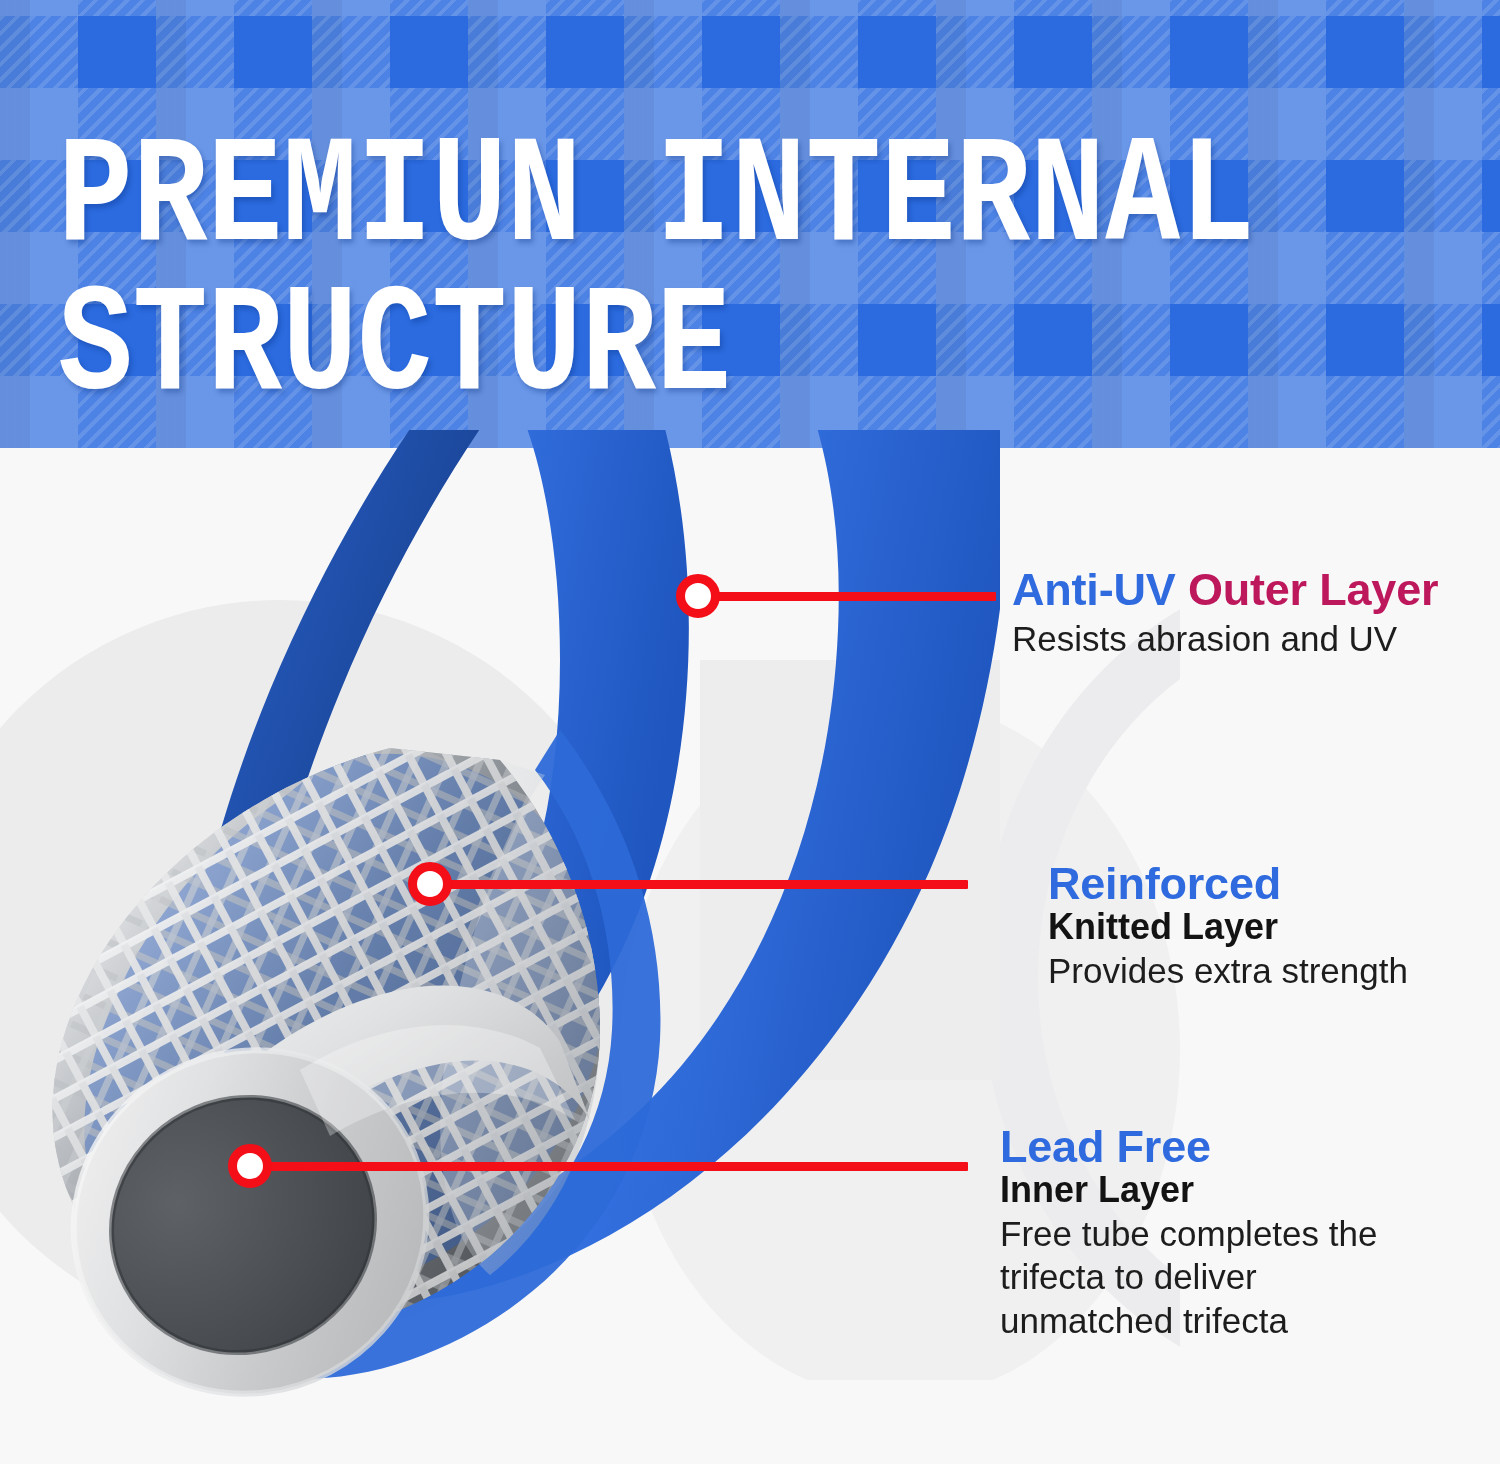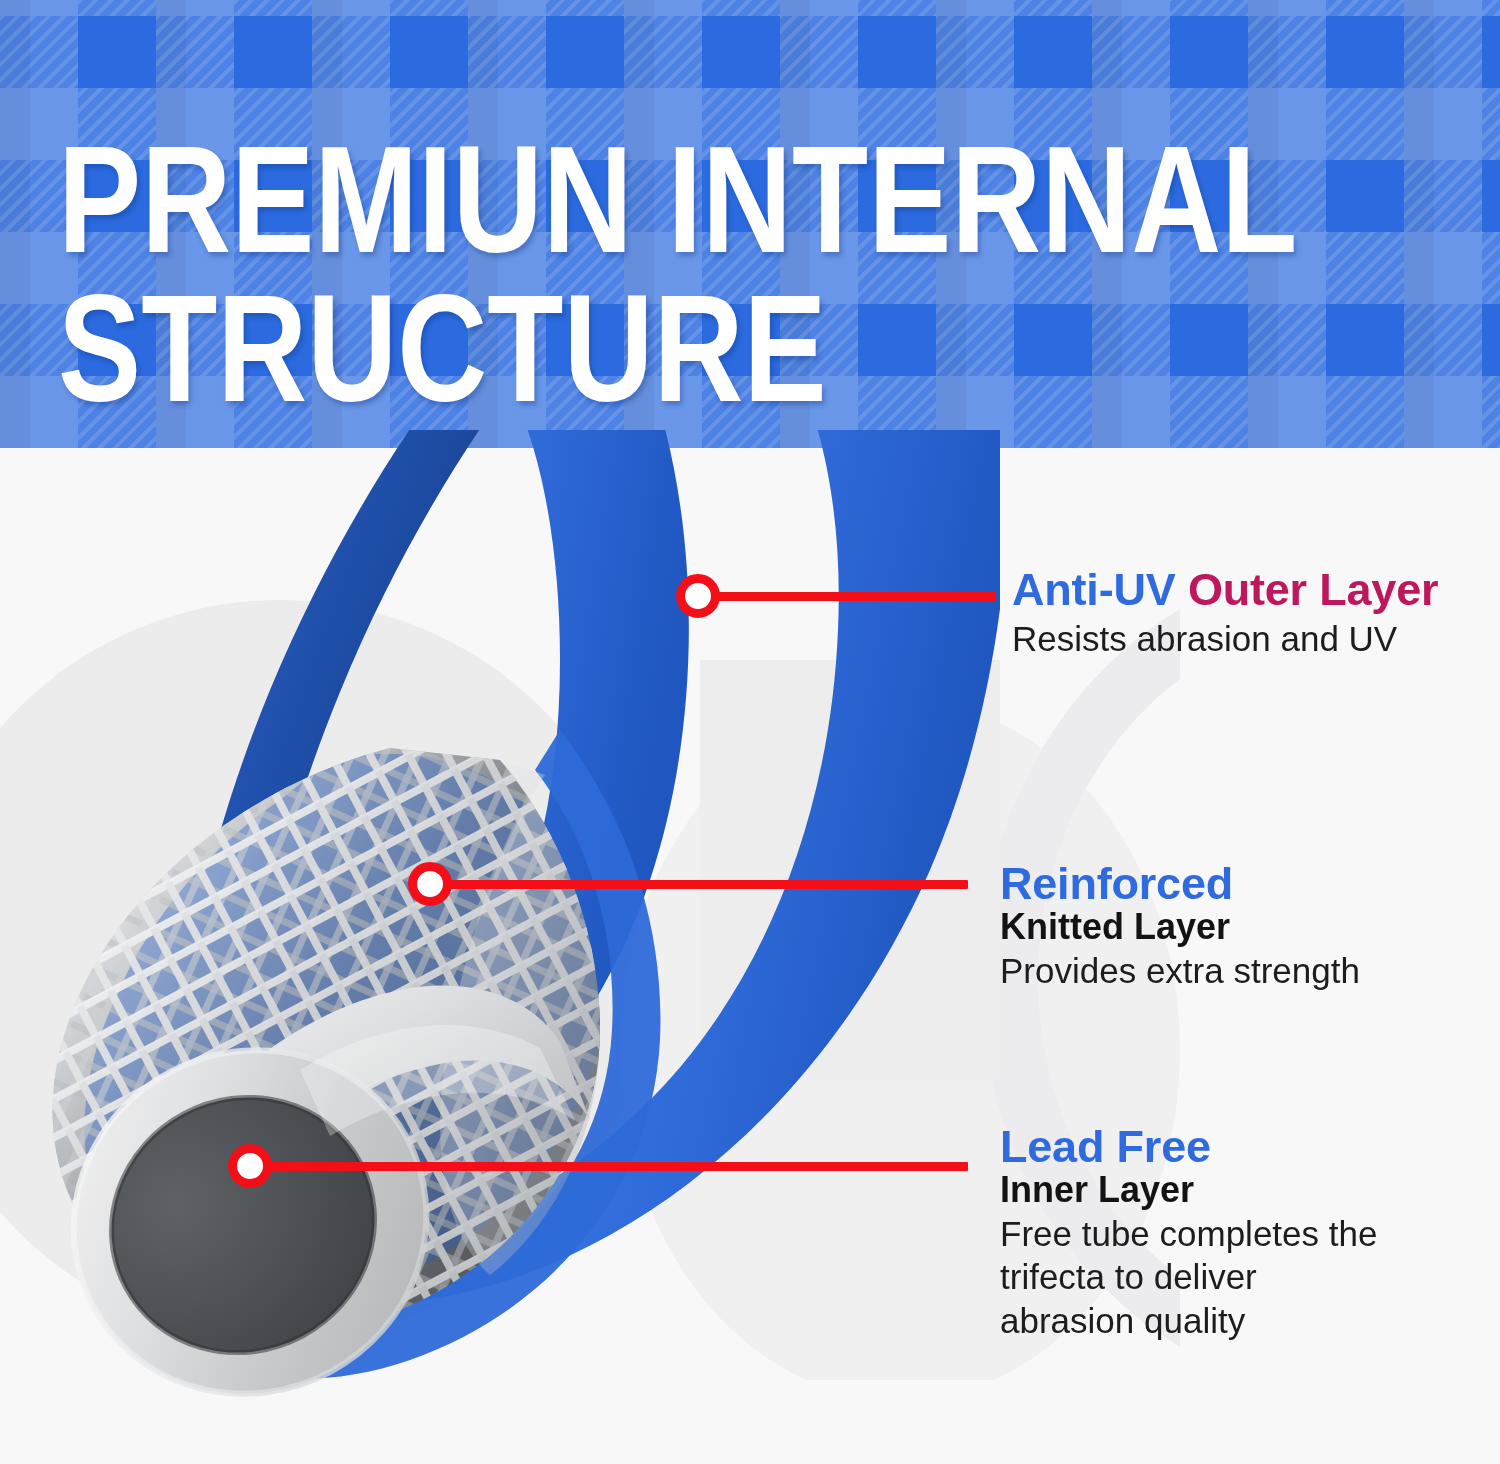--- a/index.html
+++ b/index.html
@@ -49,21 +49,21 @@
     background-image:
       repeating-linear-gradient(90deg,
         rgba(0,0,0,0.05) 0px, rgba(0,0,0,0.05) 30px,
         rgba(0,0,0,0) 30px, rgba(0,0,0,0) 156px);
   }
 
   .title{
     position:absolute;left:58px;top:26px;width:1400px;
     z-index:5;
     color:#ffffff;
-    font-family:Liberation Sans, sans-serif;
+    font-family:Liberation Mono, monospace;
     font-weight:bold;
     font-size:152px;
     line-height:0.94;
     letter-spacing:0px;
     text-transform:uppercase;
     text-shadow:3px 4px 6px rgba(0,40,120,0.30);
   }
   .title .l1{display:block;transform:scaleX(0.82);transform-origin:left center;white-space:nowrap;}
   .title .l2{display:block;transform:scaleX(0.82);transform-origin:left center;white-space:nowrap;margin-top:6px;}
 
@@ -323,21 +323,21 @@
     </div>
     <div class="sub">
       <span class="nowrapline">Resists abrasion and UV</span>
     </div>
   </div>
 
   <div class="callout" style="left:408px;top:862px;width:560px;height:44px;">
     <div class="line" style="left:22px;top:18px;width:538px;"></div>
     <div class="marker" style="left:0;top:0;"></div>
   </div>
-  <div class="label" style="left:1000px;top:860px;">
+  <div class="label" style="left:1048px;top:860px;">
     <div class="head">
       <span class="hl">Reinforced</span>
     </div>
     <div class="head2">Knitted Layer</div>
     <div class="sub">
       <span class="nowrapline">Provides extra strength</span>
     </div>
   </div>
 
   <div class="callout" style="left:228px;top:1144px;width:740px;height:44px;">
@@ -345,17 +345,17 @@
     <div class="marker" style="left:0;top:0;"></div>
   </div>
   <div class="label" style="left:1000px;top:1123px;">
     <div class="head">
       <span class="hl">Lead Free</span>
     </div>
     <div class="head2">Inner Layer</div>
     <div class="sub">
       <span class="nowrapline">Free tube completes the</span>
       <span class="nowrapline">trifecta to deliver</span>
-      <span class="nowrapline">abrasion quality</span>
+      <span class="nowrapline">unmatched trifecta</span>
     </div>
   </div>
 
 </div>
 
 </body></html>

